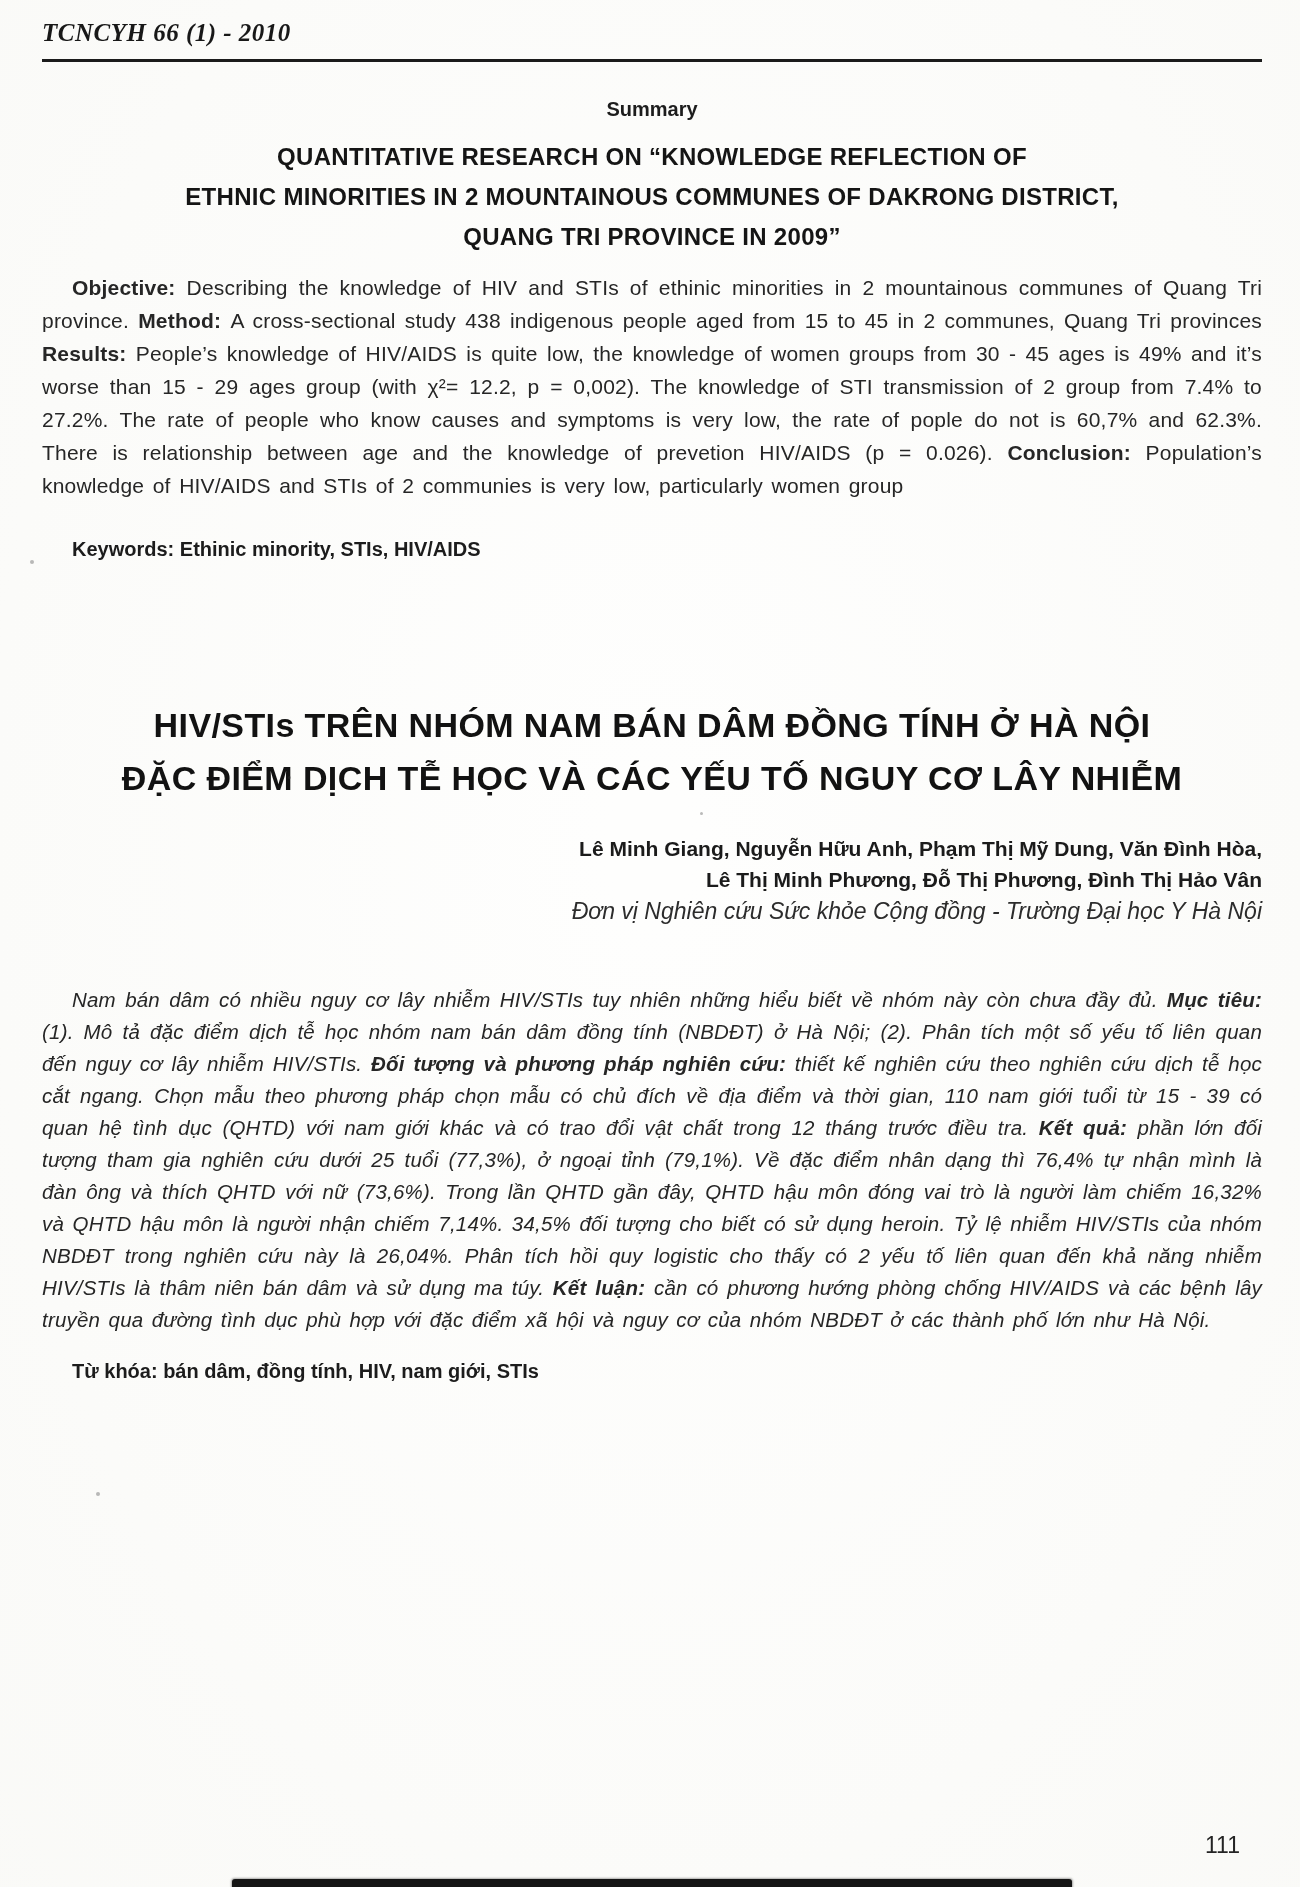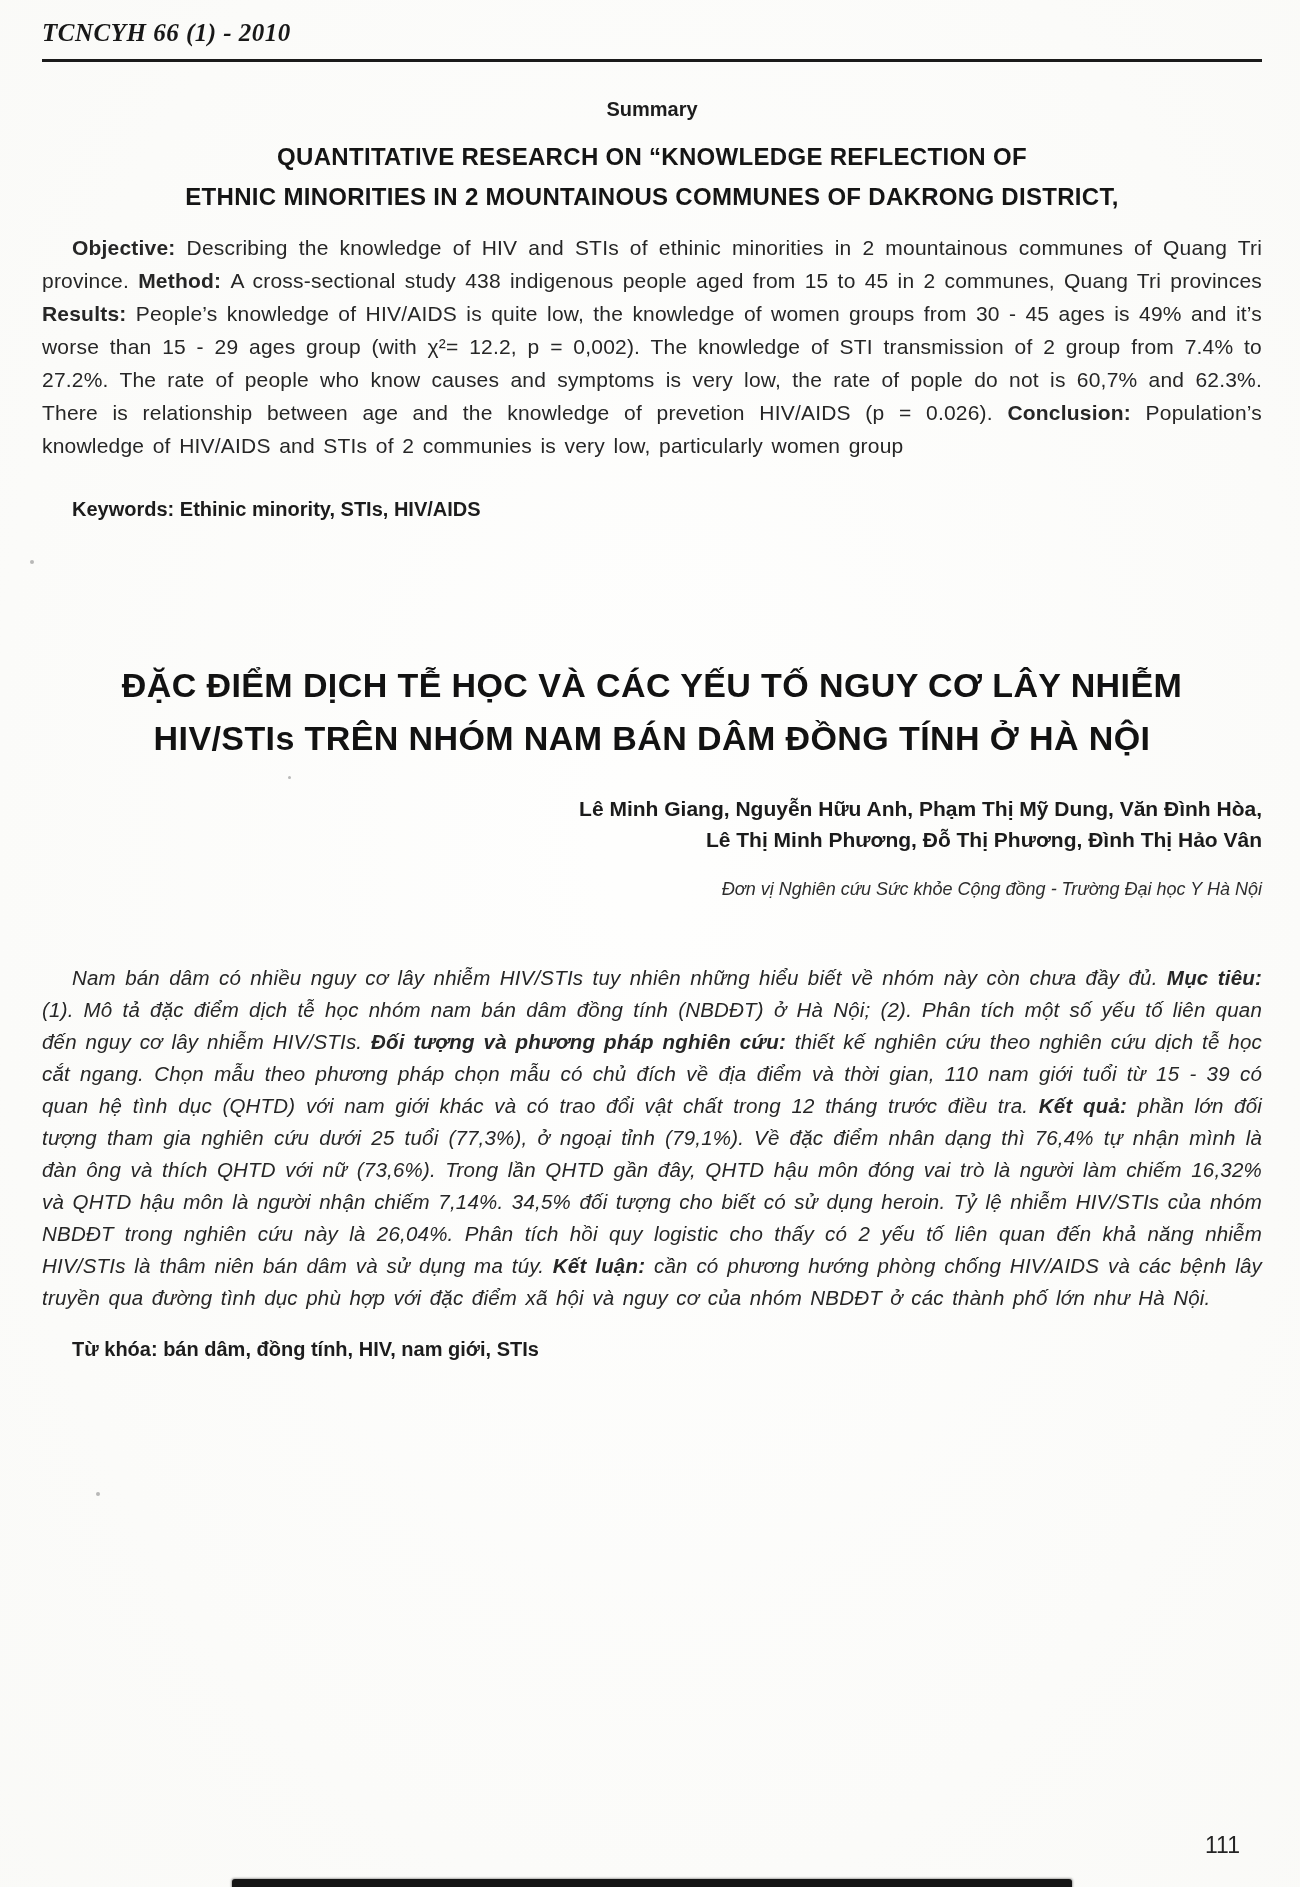--- a/index.html
+++ b/index.html
@@ -96,24 +96,24 @@
     padding-left: 76px;
   }
   .author-line {
     font-weight: bold;
     font-size: 21px;
     line-height: 31px;
     color: #1b1b1b;
   }
   .affiliation {
     font-style: italic;
-    font-size: 18px;
+    font-size: 23px;
     line-height: 31px;
     color: #2c2c2c;
-    margin-top: 19px;
+    margin-top: 1px;
   }
   .abstract-vn {
     margin-top: 57px;
     font-style: italic;
     font-size: 20.5px;
     line-height: 32px;
     letter-spacing: 0.2px;
     word-spacing: 2.5px;
   }
   .keywords-vn { margin-top: 24px; }
@@ -154,29 +154,30 @@
   <div class="page-header">
     <div class="journal-ref">TCNCYH 66 (1) - 2010</div>
     <div class="header-rule"></div>
   </div>
 
   <section class="summary-en">
     <div class="summary-label">Summary</div>
     <h1 class="en-title">
       <span class="title-line">QUANTITATIVE RESEARCH ON “KNOWLEDGE REFLECTION OF</span>
       <span class="title-line">ETHNIC MINORITIES IN 2 MOUNTAINOUS COMMUNES OF DAKRONG DISTRICT,</span>
+      <span class="title-line">QUANG TRI PROVINCE IN 2009”</span>
     </h1>
     <p class="abstract abstract-en"><span class="seg-bold">Objective: </span><span>Describing the knowledge of HIV and STIs of ethinic minorities in 2 mountainous communes of Quang Tri province. </span><span class="seg-bold">Method: </span><span>A cross-sectional study 438 indigenous people aged from 15 to 45 in 2 communes, Quang Tri provinces </span><span class="seg-bold">Results: </span><span>People’s knowledge of HIV/AIDS is quite low, the knowledge of women groups from 30 - 45 ages is 49% and it’s worse than 15 - 29 ages group (with χ²= 12.2, p = 0,002). The knowledge of STI transmission of 2 group from 7.4% to 27.2%. The rate of people who know causes and symptoms is very low, the rate of pople do not is 60,7% and 62.3%. There is relationship between age and the knowledge of prevetion HIV/AIDS (p = 0.026). </span><span class="seg-bold">Conclusion: </span><span>Population’s knowledge of HIV/AIDS and  STIs of 2 communies is very low, particularly women group</span></p>
     <p class="keywords keywords-en">Keywords: Ethinic minority, STIs, HIV/AIDS</p>
   </section>
 
   <section class="article-vn">
     <h2 class="vn-title">
+      <span class="title-line">HIV/STIs TRÊN NHÓM NAM BÁN DÂM ĐỒNG TÍNH Ở HÀ NỘI</span>
       <span class="title-line">ĐẶC ĐIỂM DỊCH TỄ HỌC VÀ CÁC YẾU TỐ NGUY CƠ LÂY NHIỄM</span>
-      <span class="title-line">HIV/STIs TRÊN NHÓM NAM BÁN DÂM ĐỒNG TÍNH Ở HÀ NỘI</span>
     </h2>
     <div class="authors">
       <div class="author-line">Lê Minh Giang, Nguyễn Hữu Anh, Phạm Thị Mỹ Dung, Văn Đình Hòa,</div>
       <div class="author-line">Lê Thị Minh Phương, Đỗ Thị Phương, Đình Thị Hảo Vân</div>
       <div class="affiliation">Đơn vị Nghiên cứu Sức khỏe Cộng đồng - Trường Đại học Y Hà Nội</div>
     </div>
     <p class="abstract abstract-vn"><span>Nam bán dâm có nhiều nguy cơ lây nhiễm HIV/STIs tuy nhiên những hiểu biết về nhóm này còn chưa đầy đủ. </span><span class="seg-bold">Mục tiêu: </span><span>(1). Mô tả đặc điểm dịch tễ học nhóm nam bán dâm đồng tính (NBDĐT) ở Hà Nội; (2). Phân tích một số yếu tố liên quan đến nguy cơ lây nhiễm HIV/STIs. </span><span class="seg-bold">Đối tượng và phương pháp nghiên cứu: </span><span>thiết kế nghiên cứu theo nghiên cứu dịch tễ học cắt ngang. Chọn mẫu theo phương pháp chọn mẫu có chủ đích về địa điểm và thời gian, 110 nam giới tuổi từ 15 - 39 có quan hệ tình dục (QHTD) với nam giới khác và có trao đổi vật chất trong 12 tháng trước điều tra. </span><span class="seg-bold">Kết quả: </span><span>phần lớn đối tượng tham gia nghiên cứu dưới 25 tuổi (77,3%), ở ngoại tỉnh (79,1%). Về đặc điểm nhân dạng thì 76,4% tự nhận mình là đàn ông và thích QHTD với nữ (73,6%). Trong lần QHTD gần đây, QHTD hậu môn đóng vai trò là người làm chiếm 16,32% và QHTD hậu môn là người nhận chiếm 7,14%. 34,5% đối tượng cho biết có sử dụng heroin. Tỷ lệ nhiễm HIV/STIs của nhóm NBDĐT trong nghiên cứu này là 26,04%. Phân tích hồi quy logistic cho thấy có 2 yếu tố liên quan đến khả năng nhiễm HIV/STIs là thâm niên bán dâm và sử dụng ma túy. </span><span class="seg-bold">Kết luận: </span><span>cần có phương hướng phòng chống HIV/AIDS và các bệnh lây truyền qua đường tình dục phù hợp với đặc điểm xã hội và nguy cơ của nhóm NBDĐT ở các thành phố lớn như Hà Nội.</span></p>
     <p class="keywords keywords-vn">Từ khóa: bán dâm, đồng tính, HIV, nam giới, STIs</p>
   </section>
 

